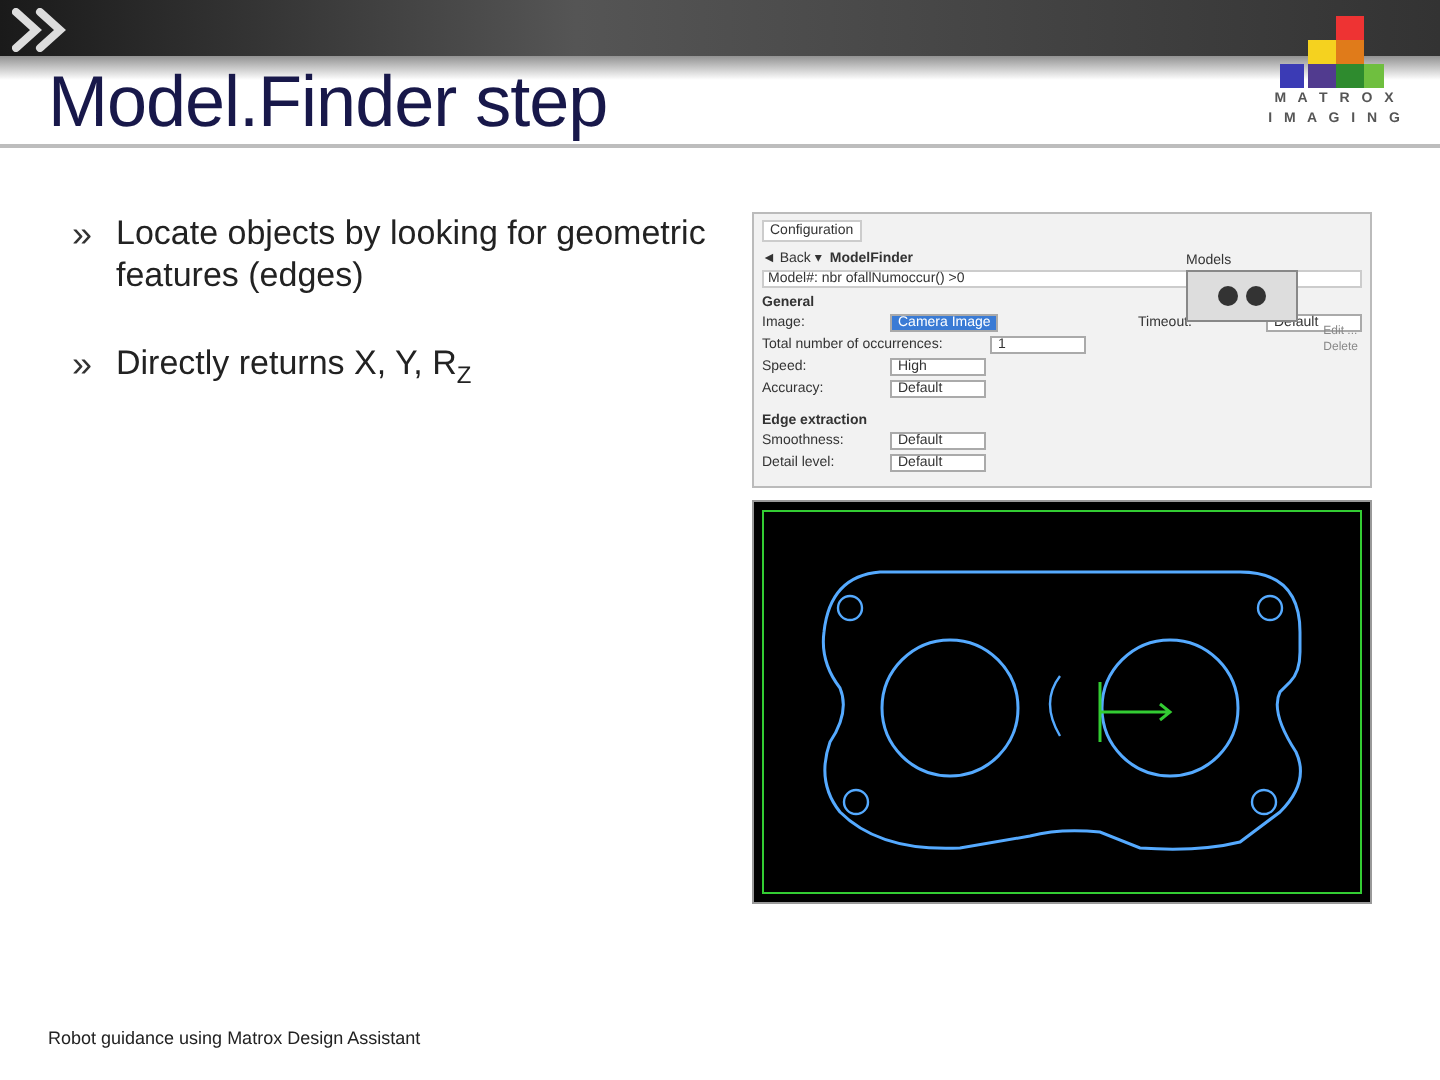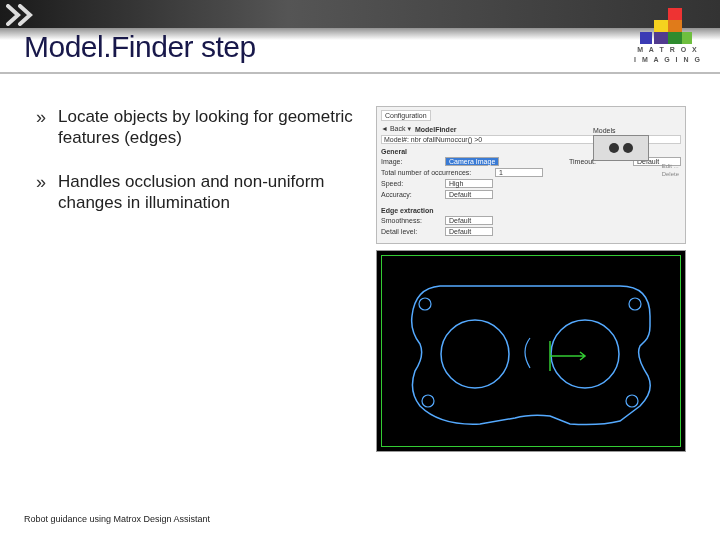--- a/index.html
+++ b/index.html
@@ -1,20 +1,20 @@
 <!DOCTYPE html>
 <html><head>
 <meta charset="utf-8">
 <style>
   html, body { margin:0; padding:0; width:720px; height:540px; font-family:Verdana, Arial, sans-serif; background:#fff; overflow:hidden; }
   .header { position:relative; height:80px; background:linear-gradient(to bottom,#2b2b2b 0,#4a4a4a 20px,#fff 40px,#fff 100%); }
   .header-dark { position:absolute; top:0; left:0; right:0; height:28px; background:linear-gradient(to right,#1a1a1a,#555 40%,#333); }
   .chevrons { position:absolute; top:4px; left:6px; }
   .chevrons svg { display:block; }
-  .title { position:absolute; top:30px; left:24px; font-size:30px; font-weight:400; color:#18184a; letter-spacing:-0.5px; }
+  .title { position:absolute; top:30px; left:24px; font-size:36px; font-weight:400; color:#18184a; letter-spacing:-0.5px; }
   .title-underline { position:absolute; top:72px; left:0; right:0; height:2px; background:#bdbdbd; }
   .logo { position:absolute; top:8px; right:12px; width:80px; height:62px; display:flex; flex-direction:column; align-items:center; }
   .logo-blocks { width:44px; height:36px; position:relative; }
   .lb { position:absolute; width:14px; height:12px; }
   .logo-text { font-size:7px; letter-spacing:2px; color:#555; margin-top:2px; font-weight:bold; text-align:center; line-height:1.1; }
   .body { position:relative; padding:26px 30px 0 36px; display:flex; gap:20px; }
   .left { width:320px; }
   ul.bullets { list-style:none; padding:0; margin:0; }
   ul.bullets li { position:relative; padding-left:22px; font-size:17px; color:#222; margin-bottom:22px; line-height:1.25; }
   ul.bullets li::before { content:"»"; position:absolute; left:0; top:0; color:#333; font-size:18px; }
@@ -63,21 +63,21 @@
     </div>
     <div class="logo-text">M A T R O X</div>
     <div class="logo-text">I M A G I N G</div>
   </div>
 </div>
 
 <div class="body">
   <div class="left">
     <ul class="bullets">
       <li><span>Locate objects by looking for geometric features (edges)</span></li>
-      <li><span>Handles occlusion and non-uniform changes in illumination</span></li>
+      <li><span>Directly returns X, Y, R</span><sub>Z</sub></li>
     </ul>
   </div>
 
   <div class="right">
     <div class="panel" style="position:relative;min-height:128px;">
       <span class="panel-title">Configuration</span>
       <div class="panel-row">
         <span>◄ <span>Back</span> ▾</span>
         <span style="font-weight:bold;">ModelFinder</span>
       </div>

